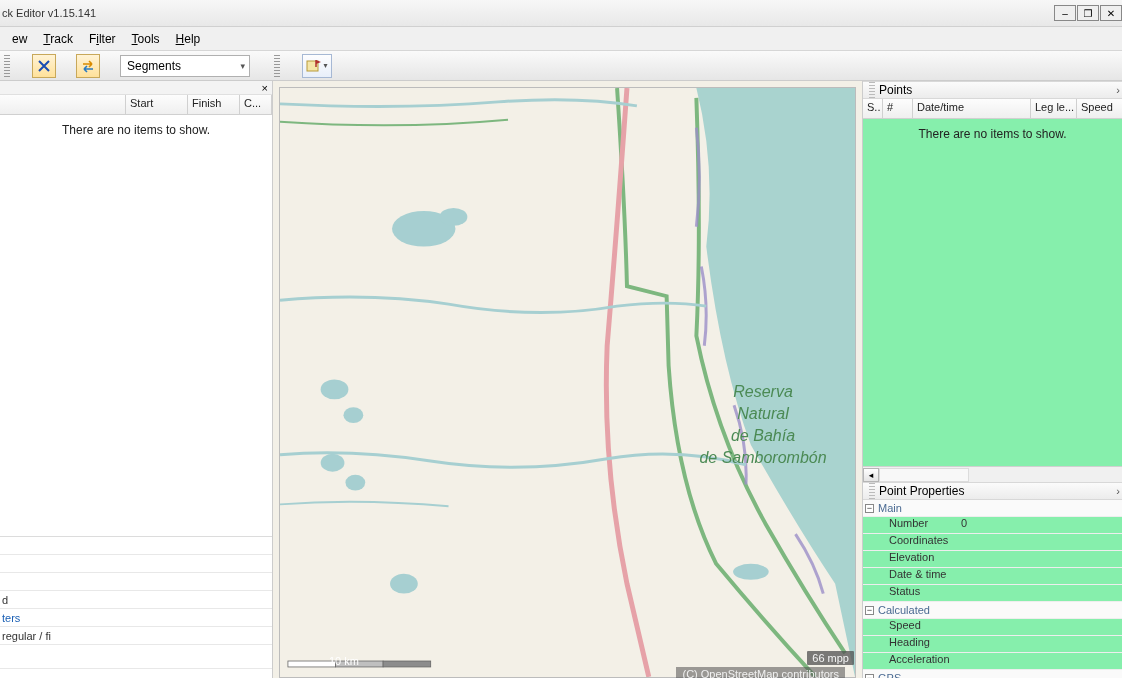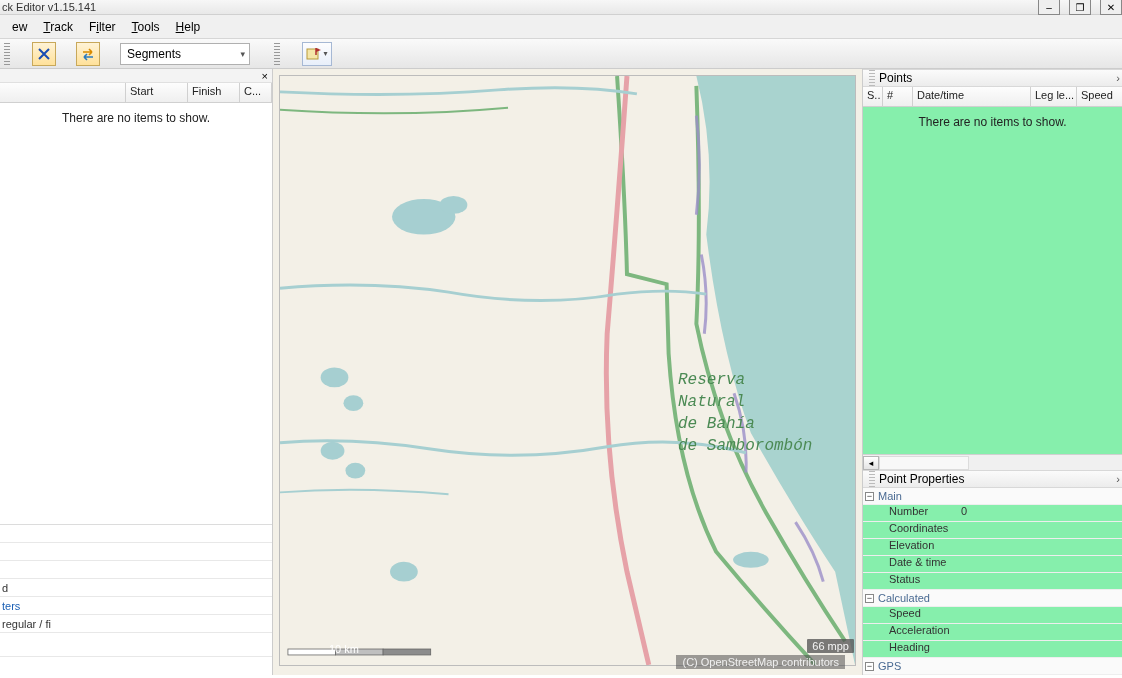--- a/index.html
+++ b/index.html
@@ -1,19 +1,19 @@
 <!DOCTYPE html>
 <html><head>
 <meta charset="utf-8">
 <style>
 * { box-sizing: border-box; margin: 0; padding: 0; }
 body { font-family: "Segoe UI", Tahoma, sans-serif; font-size: 12px; color: #000; background: #fff; width: 1122px; height: 678px; overflow: hidden; }
 
 
-.titlebar { height: 15px; background: linear-gradient(#f7f7f7,#e8e8e8); display: flex; align-items: center; padding-left: 2px; border-bottom: 1px solid #d0d0d0; gap: 8px; }
+.titlebar { height: 27px; background: linear-gradient(#f7f7f7,#e8e8e8); display: flex; align-items: center; padding-left: 2px; border-bottom: 1px solid #d0d0d0; }
 .titlebar-title { flex: 1; font-size: 11px; color: #333; }
 .win-btn { width: 22px; height: 16px; border: 1px solid #888; background: #efefef; margin-left: 1px; display: flex; align-items: center; justify-content: center; font-size: 10px; cursor: pointer; }
 
 
 .menubar { height: 24px; background: #f0f0f0; display: flex; align-items: center; padding-left: 4px; border-bottom: 1px solid #d6d6d6; }
 .menu-item { padding: 3px 8px; cursor: pointer; }
 .menu-item .ul { text-decoration: underline; }
 
 
 .toolbar { height: 30px; background: linear-gradient(#fafafa,#e6e6e6); display: flex; align-items: center; padding: 2px 4px; gap: 20px; border-bottom: 1px solid #ccc; }
@@ -57,21 +57,21 @@
 
 .hscroll { height: 16px; background: #f0f0f0; border-top: 1px solid #d0d0d0; display: flex; align-items: center; }
 .hsbtn { width: 16px; height: 14px; border: 1px solid #b5b5b5; background: linear-gradient(#fff,#e4e4e4); display: flex; align-items: center; justify-content: center; font-size: 9px; cursor: pointer; }
 .hstrack { flex: 0 0 90px; height: 14px; background: #f8f8f8; border: 1px solid #dcdcdc; }
 
 
 .map-svg { position: absolute; inset: 6px; border: 1px solid #bcbcbc; background: #f3f0e7; }
 .map-badge { position: absolute; right: 8px; bottom: 22px; background: rgba(80,80,80,0.75); color: #f5f5f5; font-size: 11px; padding: 1px 5px; border-radius: 1px; }
 .map-attr { position: absolute; right: 17px; bottom: 6px; background: rgba(80,80,80,0.55); color: #f0f0f0; font-size: 11px; padding: 1px 6px; }
 .map-scale { position: absolute; left: 8px; bottom: 6px; color: #fff; font-size: 11px; }
-.map-label { position: absolute; color: #4b8a54; font-style: italic; font-size: 16px; line-height: 22px; font-family: Liberation Mono, monospace; }
+.map-label { position: absolute; color: #4b8a54; font-style: italic; font-size: 16px; line-height: 22px; text-align: center; font-family: Liberation Sans, sans-serif; }
 </style>
 </head>
 <body>
 
 <div class="titlebar">
   <div class="titlebar-title">ck Editor v1.15.141</div>
   <div class="win-btn">–</div>
   <div class="win-btn">❐</div>
   <div class="win-btn">✕</div>
 </div>
@@ -239,25 +239,25 @@
     <div class="prop-group">
       <div class="prop-group-head">
         <span class="box">−</span>
         <span>Calculated</span>
       </div>
       <div class="prop-row">
           <div class="prop-label">Speed</div>
           <div class="prop-val"></div>
         </div>
       <div class="prop-row">
+          <div class="prop-label">Heading</div>
+          <div class="prop-val"></div>
+        </div>
+      <div class="prop-row">
           <div class="prop-label">Acceleration</div>
-          <div class="prop-val"></div>
-        </div>
-      <div class="prop-row">
-          <div class="prop-label">Heading</div>
           <div class="prop-val"></div>
         </div>
     </div>
 
     <div class="prop-group">
       <div class="prop-group-head">
         <span class="box">−</span>
         <span>GPS</span>
       </div>
     </div>

